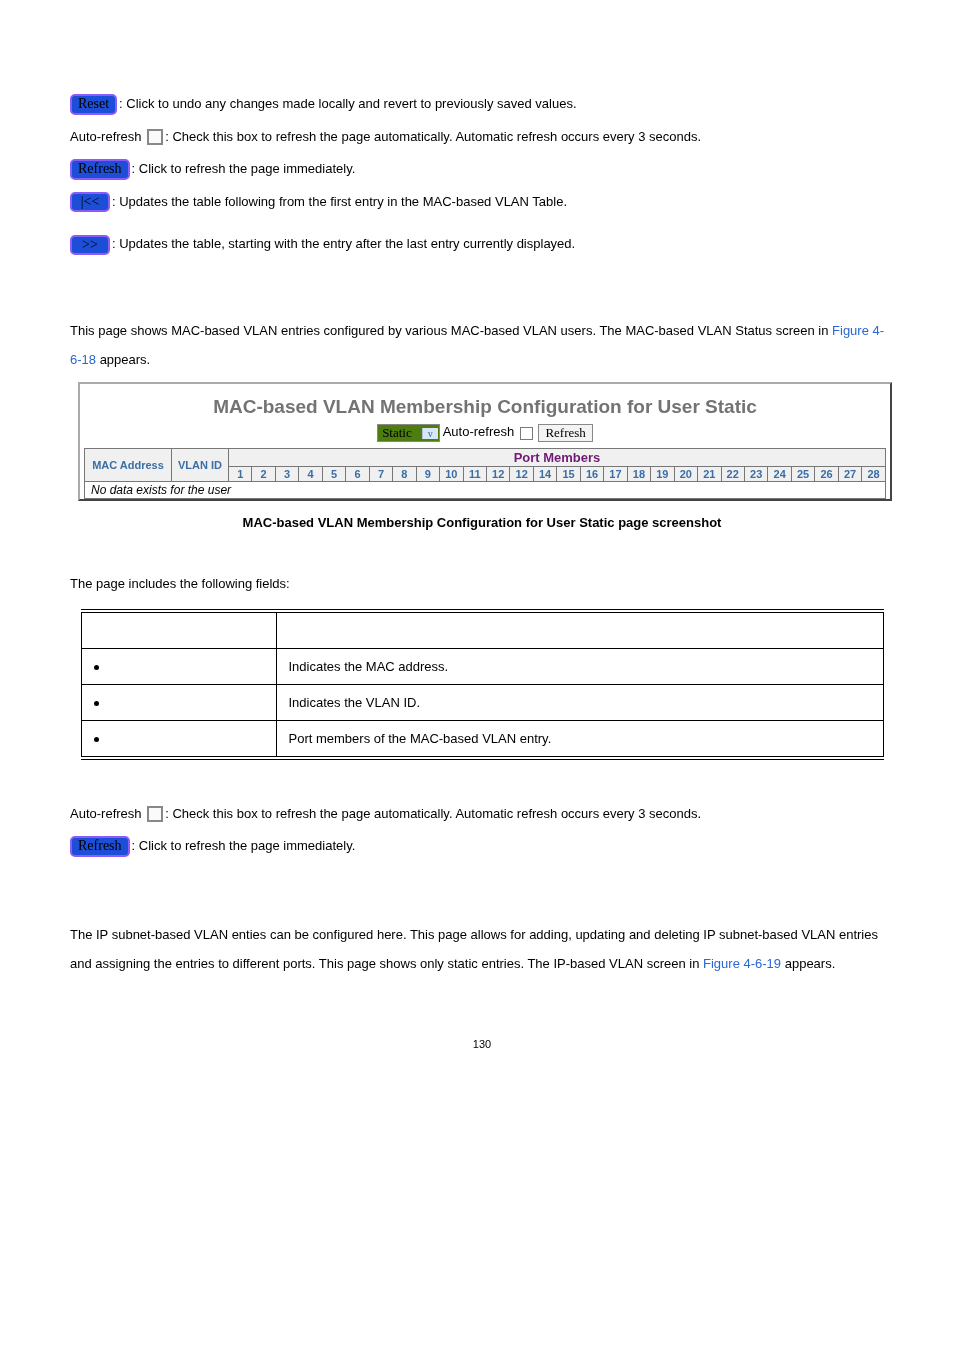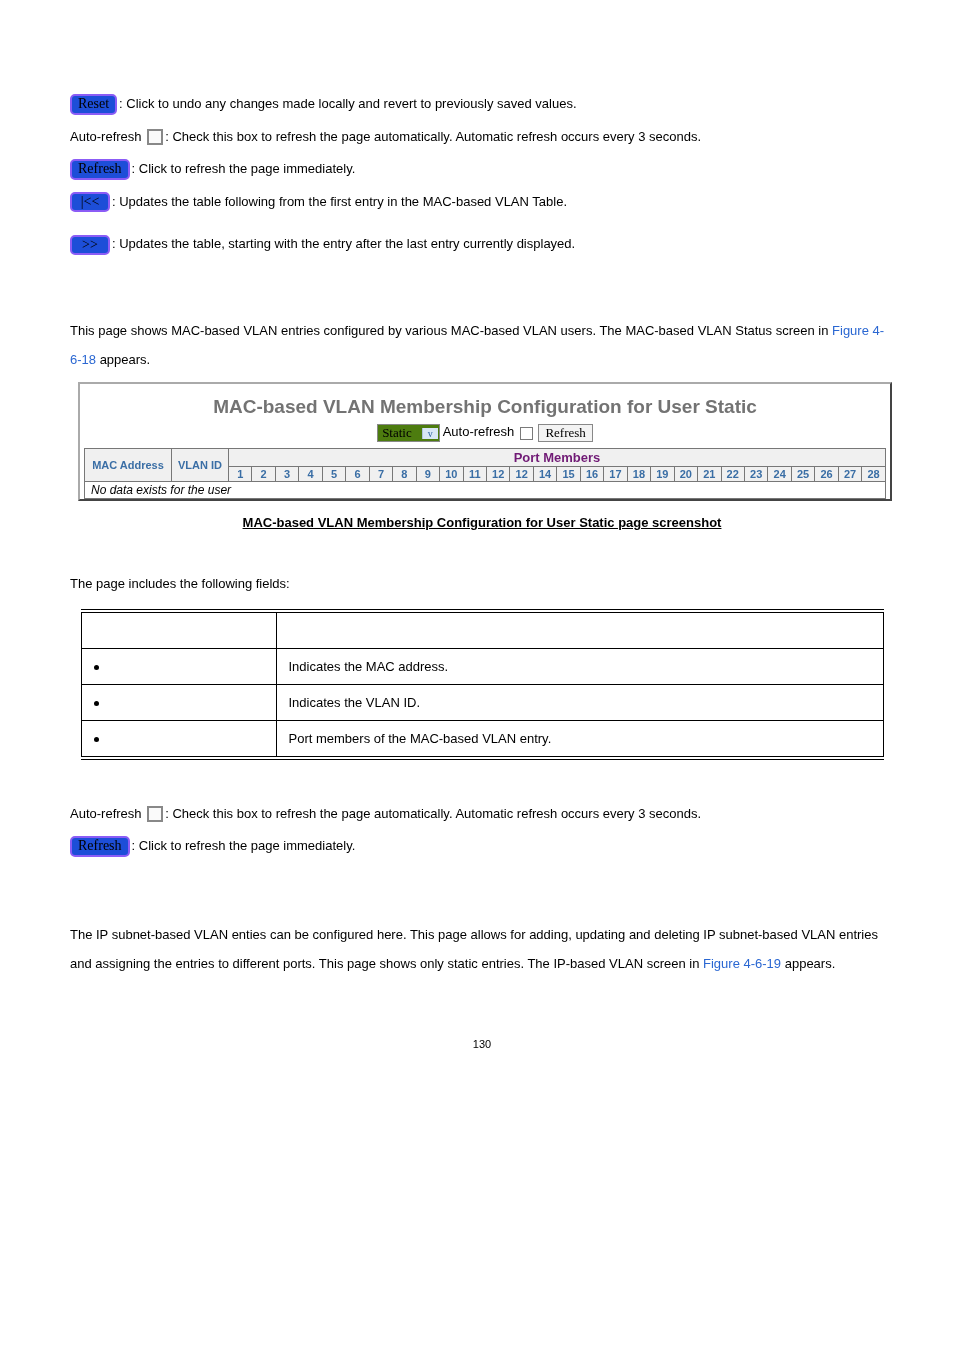--- a/index.html
+++ b/index.html
@@ -144,21 +144,20 @@
     text-align: left !important;
     font-style: italic;
     padding-left: 6px !important;
     font-size: 12px;
   }
   .caption {
     text-align: center;
     margin: 14px 0 40px 0;
     font-weight: bold;
     font-size: 13px;
-    text-decoration: underline;
   }
   .fields-table {
     border-collapse: collapse;
     width: 803px;
     margin: 10px auto 40px auto;
   }
   .fields-table td, .fields-table th {
     border: 1px solid #000;
     padding: 10px 12px;
     font-size: 13px;

